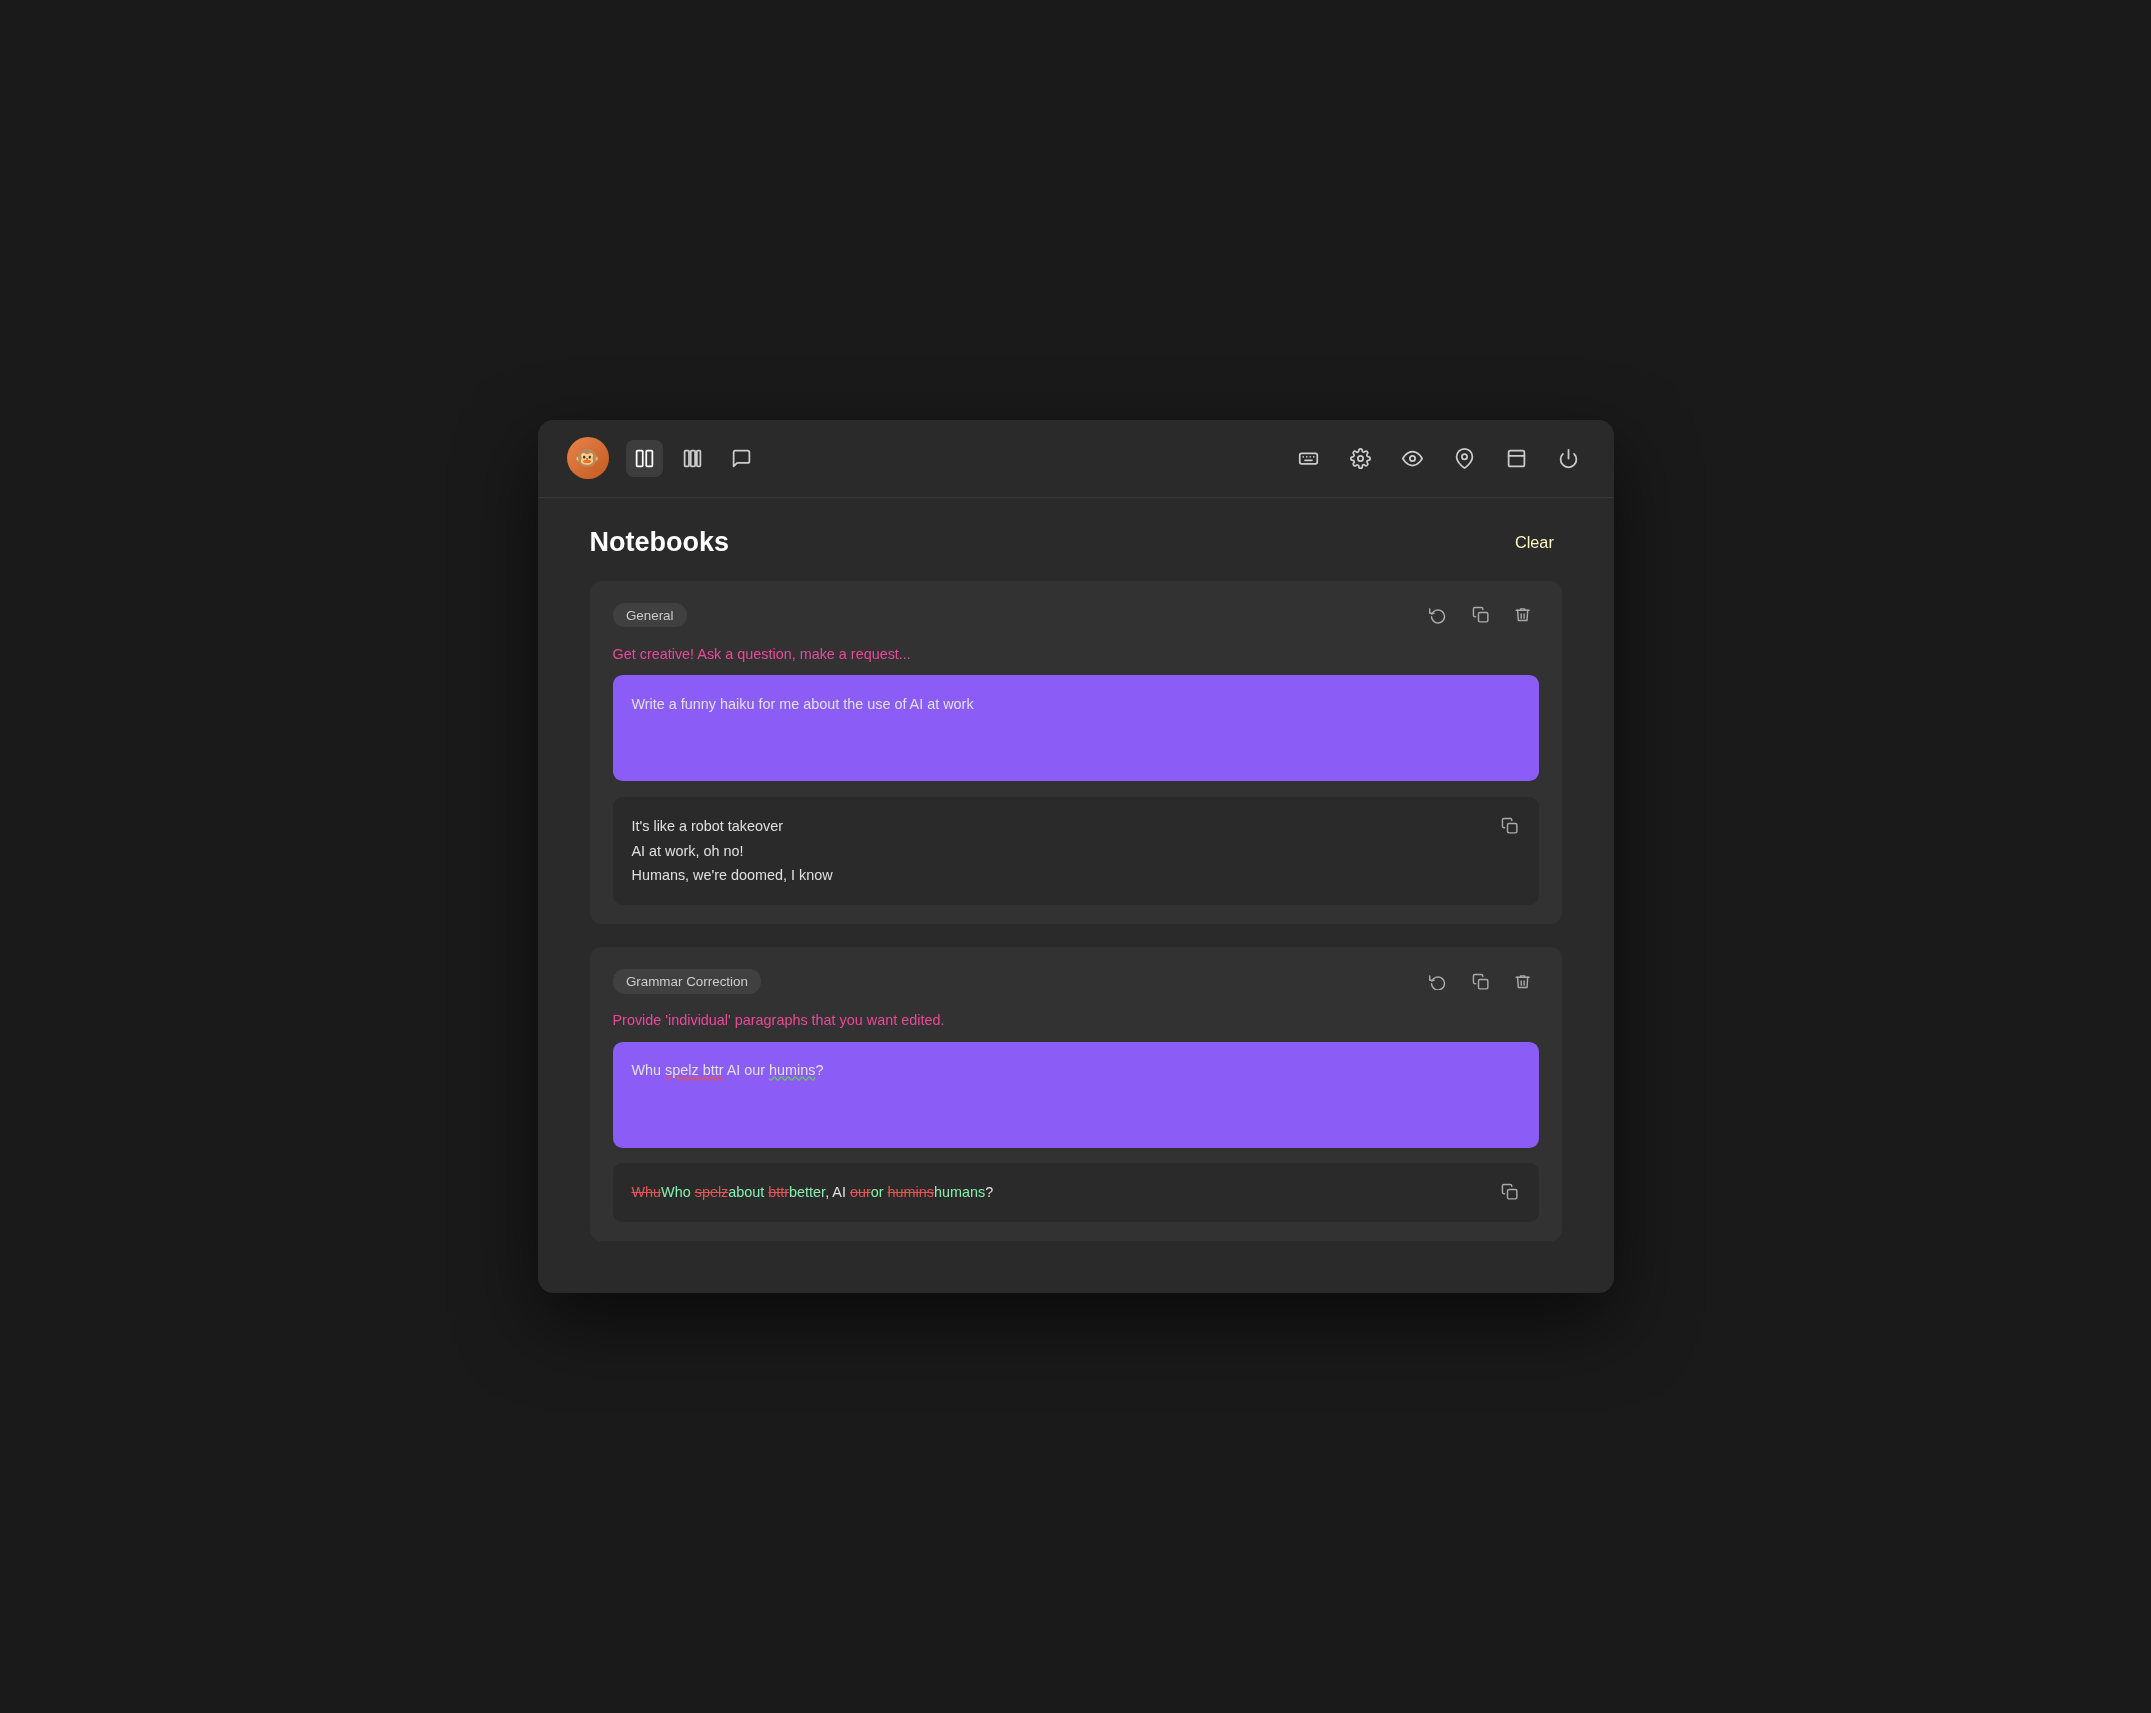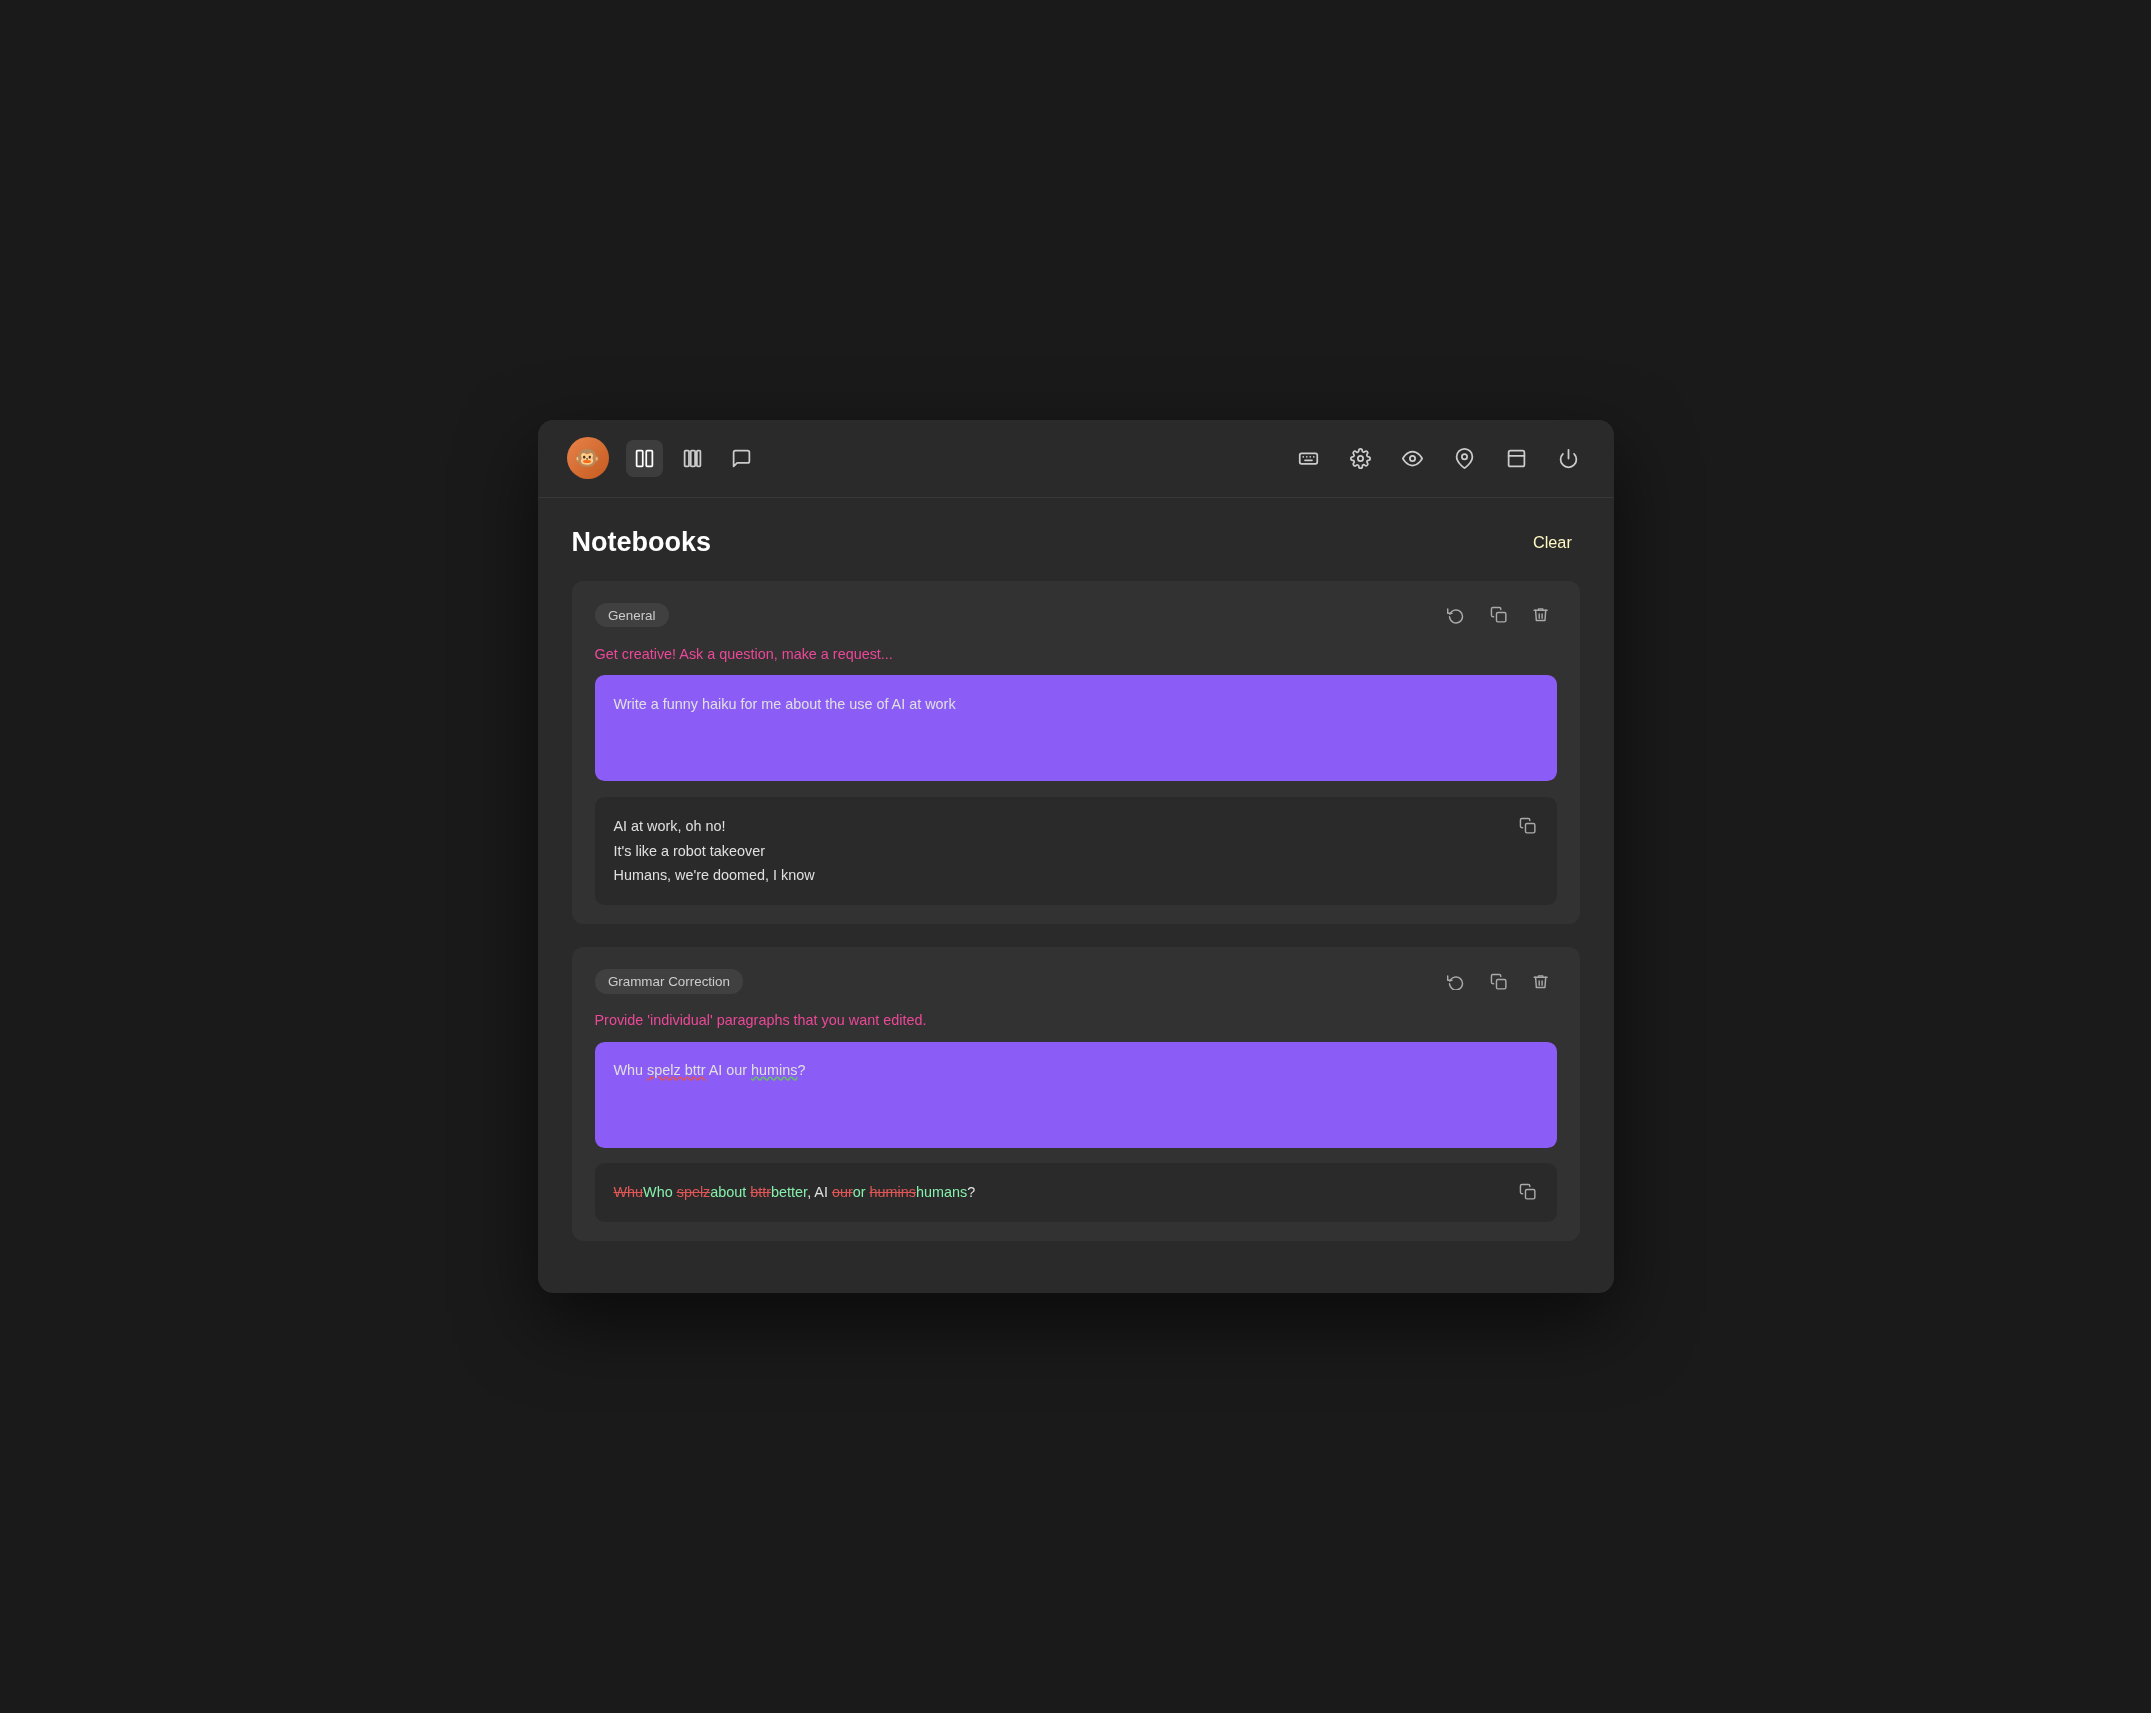--- a/index.html
+++ b/index.html
@@ -73,21 +73,21 @@
       justify-content: center;
       cursor: pointer;
       color: #ccc;
       font-size: 19px;
       border: none;
       background: transparent;
       border-radius: 5.8px;
     }
 
     .main-content {
-      padding: 29px 34px;
+      padding: 29px 52px;
       overflow-y: auto;
     }
     .page-header {
       display: flex;
       align-items: center;
       justify-content: space-between;
       margin-bottom: 23px;
     }
     .page-title {
       font-size: 27px;
@@ -340,22 +340,22 @@
       </div>
 
       <div class="output-box">
         <button class="output-copy-btn" title="Copy output">
           <svg class="icon-svg-sm" viewBox="0 0 24 24">
             <rect x="9" y="9" width="13" height="13" rx="2"></rect>
             <path d="M5 15H4a2 2 0 0 1-2-2V4a2 2 0 0 1 2-2h9a2 2 0 0 1 2 2v1"></path>
           </svg>
         </button>
         <div>
+          <div>It's like a robot takeover</div>
           <div>AI at work, oh no!</div>
-          <div>It's like a robot takeover</div>
           <div>Humans, we're doomed, I know</div>
         </div>
       </div>
     </div>
 
     <div class="notebook-section">
       <div class="section-header">
         <span class="section-tag">Grammar Correction</span>
         <div class="section-actions">
           <button class="action-btn" title="Refresh">

